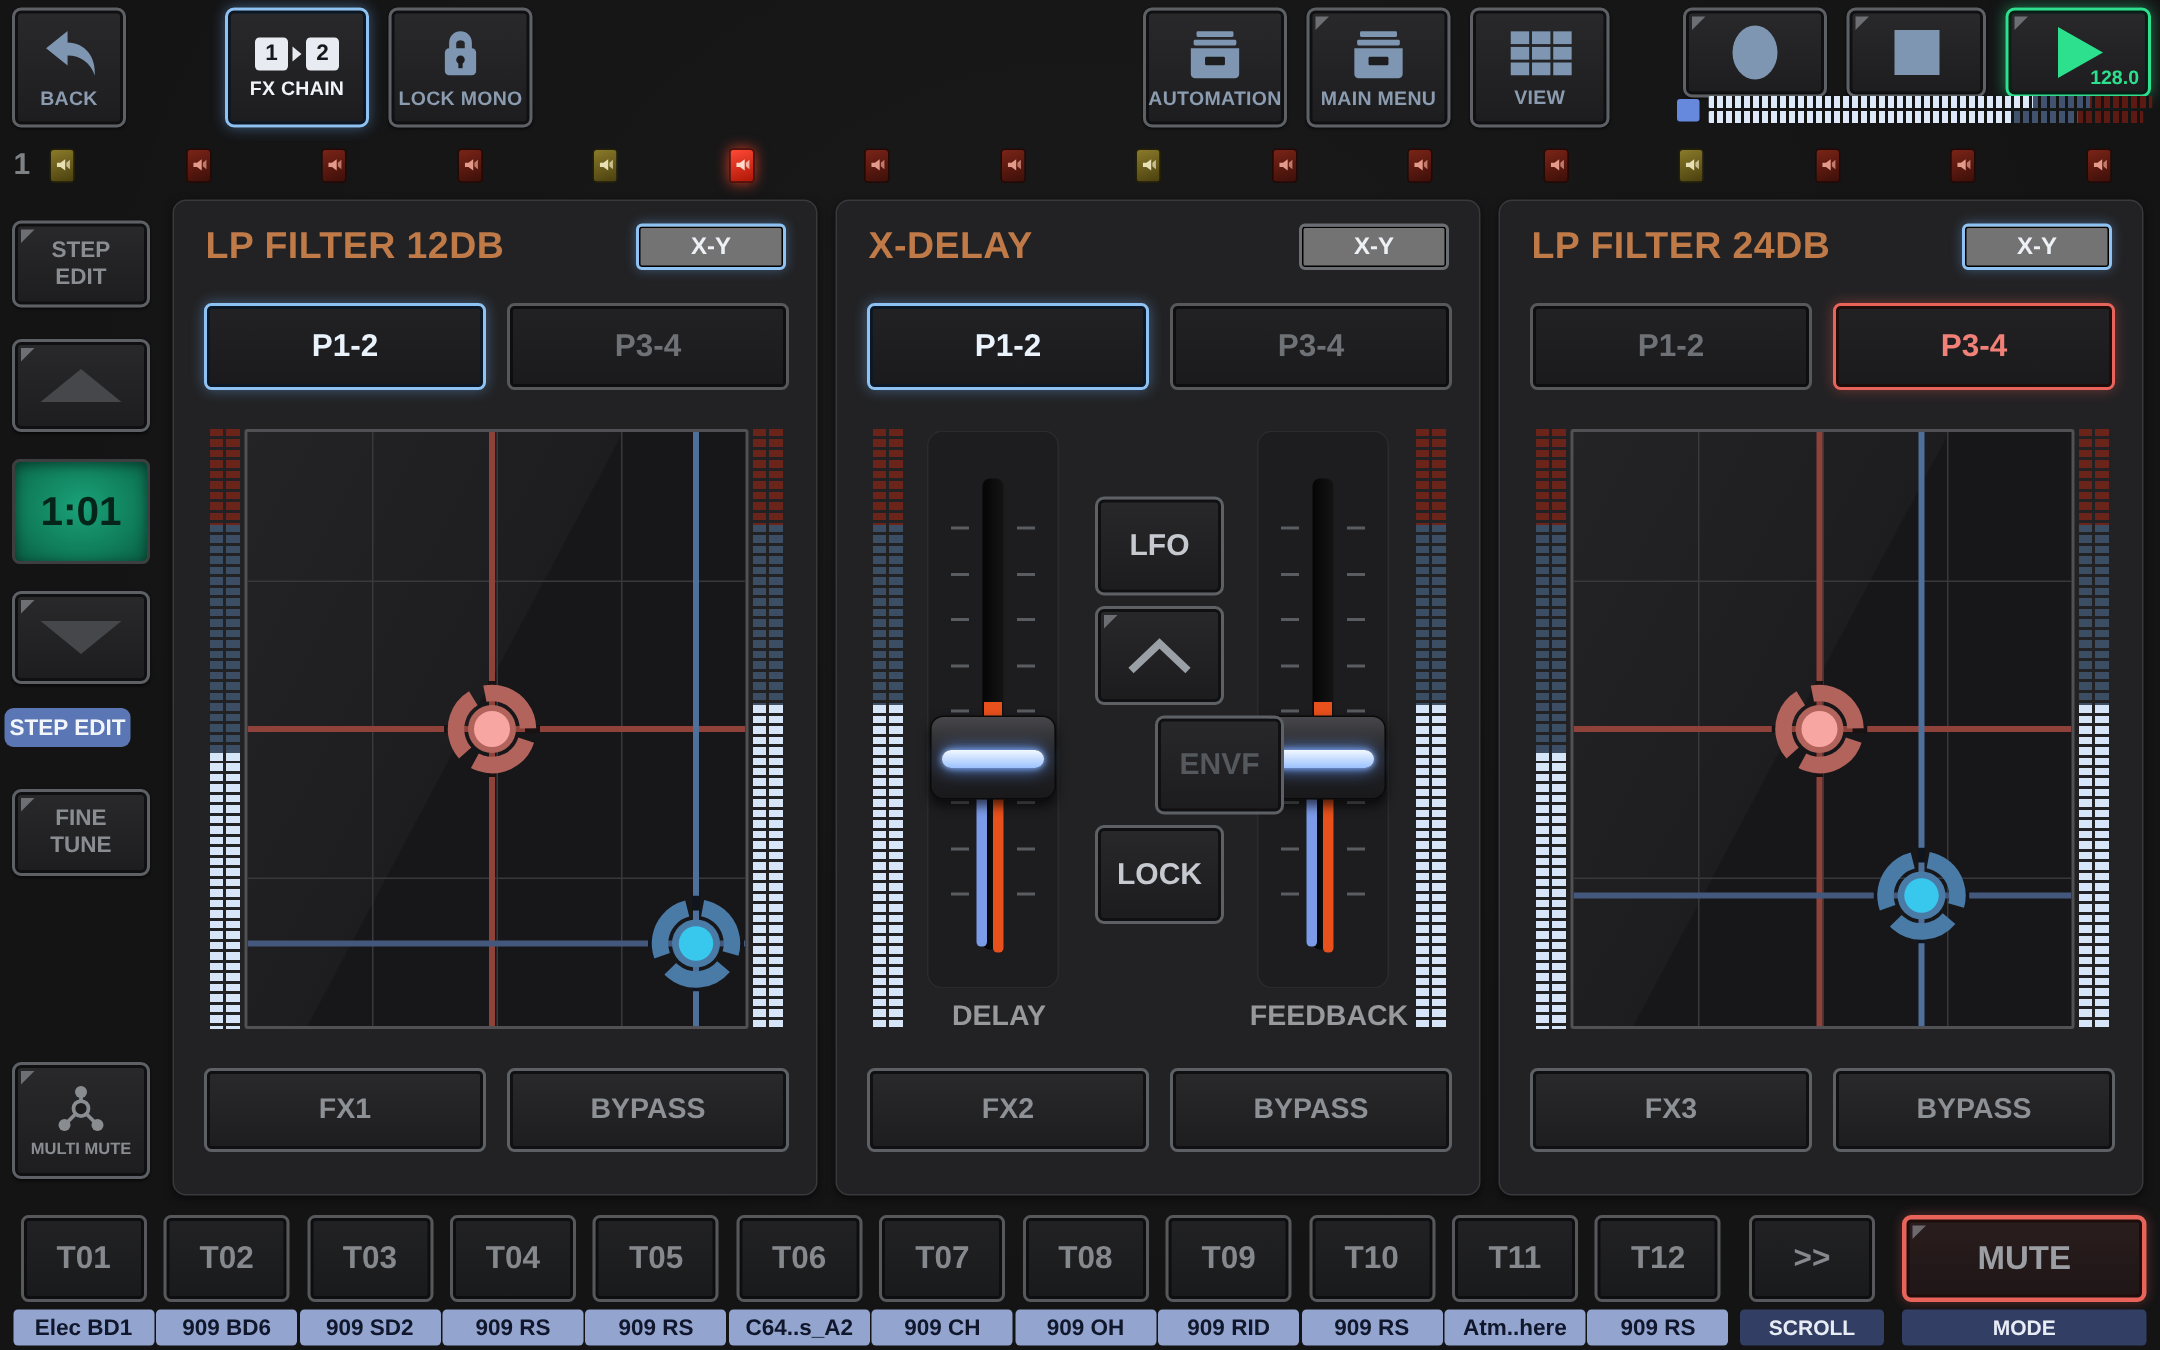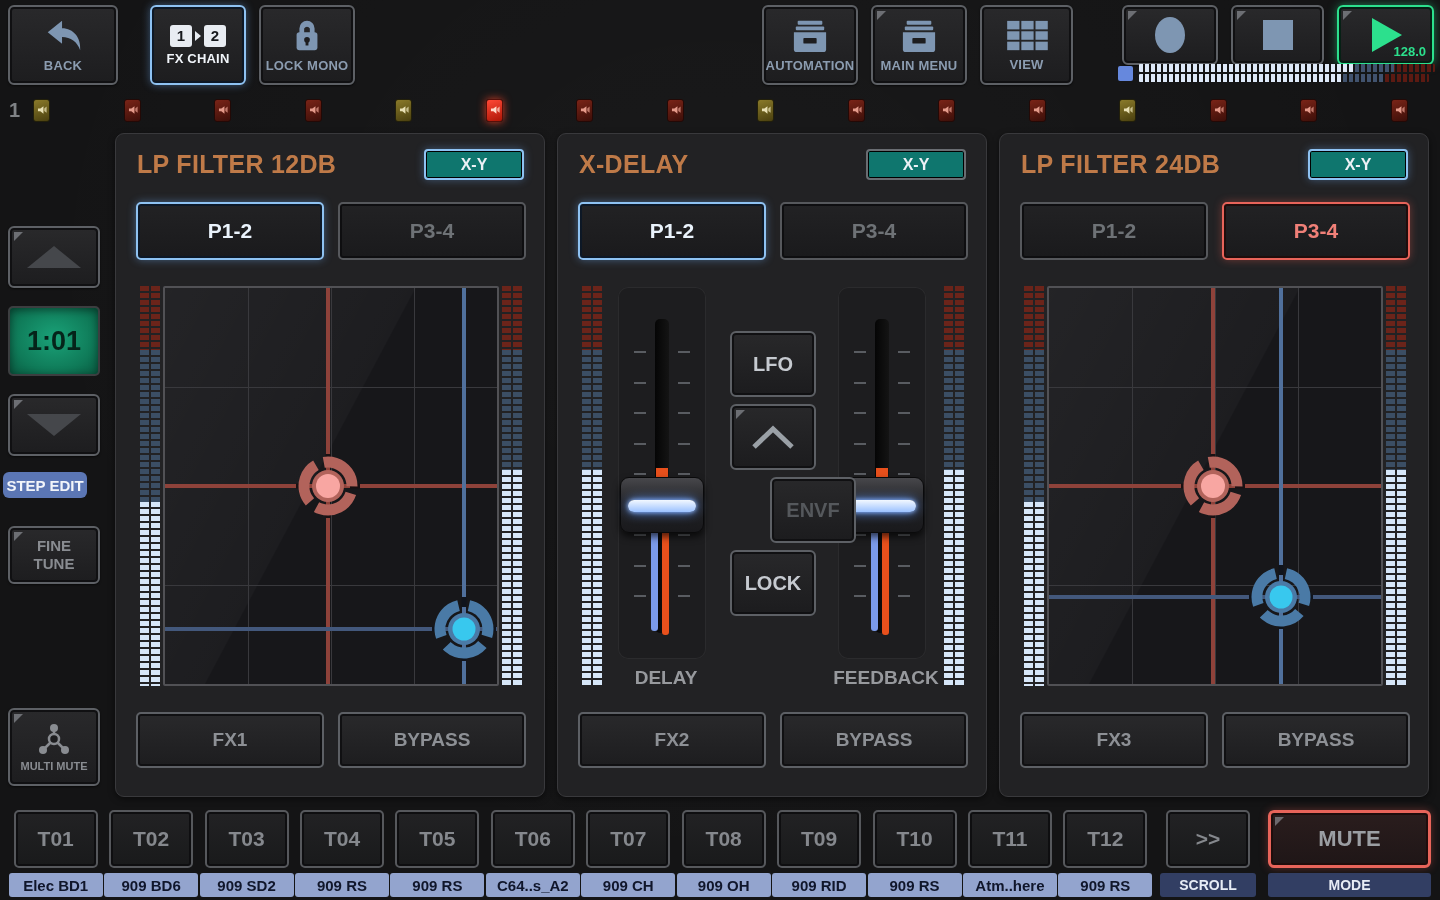--- a/index.html
+++ b/index.html
@@ -67,21 +67,21 @@
   .tri-up { width:0; height:0; border-left:27px solid transparent; border-right:27px solid transparent; border-bottom:22px solid #45474b; }
   .tri-down { width:0; height:0; border-left:27px solid transparent; border-right:27px solid transparent; border-top:22px solid #45474b; }
 
   
   .panel { position:absolute; top:133px; width:430px; height:664px;
     background:#222224; border:1px solid #39393c; border-radius:9px;
     box-shadow:0 2px 6px rgba(0,0,0,.5); }
   .panel .ptitle { position:absolute; left:21px; top:16px; font-size:25px; font-weight:bold;
     color:var(--title-orange,#bf7a48); letter-spacing:.3px; }
   .xy-btn { position:absolute; left:308px; top:15px; width:100px; height:31px;
-    background:#0f766e; border:2px solid #6a6d72; border-radius:4px;
+    background:#737373; border:2px solid #6a6d72; border-radius:4px;
     box-shadow:inset 0 0 0 1px #000;
     display:flex; align-items:center; justify-content:center;
     font-size:16px; font-weight:bold; color:#edf1f6; }
   .xy-btn.on { border-color:var(--accent-blue,#8ec2f2); box-shadow:inset 0 0 0 1px #000, 0 0 8px rgba(110,170,240,.4); }
   .pbtn { position:absolute; top:68px; width:188px; height:58px; border-radius:5px;
     border:2px solid #56585c; background:linear-gradient(#222224,#1a1a1c);
     box-shadow:inset 0 0 0 2px #0e0e10;
     display:flex; align-items:center; justify-content:center;
     font-size:21px; font-weight:bold; color:#6e7276; }
   .pbtn.left { left:20px; } .pbtn.right { left:222px; }
@@ -162,21 +162,21 @@
     font-size:15px; font-weight:bold; color:#10162b; white-space:nowrap; overflow:hidden; }
   .dchip { position:absolute; top:873px; height:24px; background:var(--chip-dark-bg,#323e63); border-radius:3px;
     display:flex; align-items:center; justify-content:center;
     font-size:14px; font-weight:bold; color:#e7ecf5; }
 </style>
 </head>
 <body>
 
 <div id="app">
 
-  <div class="btn tb" style="left:8px;width:110px;">
+  <div class="btn tb" style="left:8px;width:76px;">
     <span>
       <svg width="42" height="36" viewBox="0 0 44 36">
           <path class="steel" d="M21 2 L6 14 L21 26 V19 C30 19 37 24 40 33 C41 20 33 10 21 10 Z"></path>
         </svg>
     </span>
     <span class="blabel">BACK</span>
   </div>
 
   <div class="btn tb active-blue" style="left:150px;width:96px;">
     <span style="display:flex;align-items:center;gap:3px;">
@@ -366,20 +366,26 @@
         </svg>
       </div>
       <div class="led red">
         <svg viewBox="0 0 14 14">
           <path d="M9.5 1.5 L5.5 4.5 H2.5 V8 H5.5 L9.5 11 Z"></path>
           <path d="M10.5 4.5 L13.5 2 V10 L10.5 7.5 Z" opacity=".75"></path>
         </svg>
       </div>
     </div>
 
+  <div class="btn cm" style="left:8px;top:147px;width:92px;height:58px;">
+    <div class="side-label2">
+      <div>STEP</div>
+      <div>EDIT</div>
+    </div>
+  </div>
   <div class="btn cm" style="left:8px;top:226px;width:92px;height:62px;">
     <div class="tri-up"></div>
   </div>
   <div id="pos-display">1:01</div>
   <div class="btn cm" style="left:8px;top:394px;width:92px;height:62px;">
     <div class="tri-down"></div>
   </div>
   <div id="step-edit-pill">STEP EDIT</div>
   <div class="btn cm" style="left:8px;top:526px;width:92px;height:58px;">
     <div class="side-label2">

